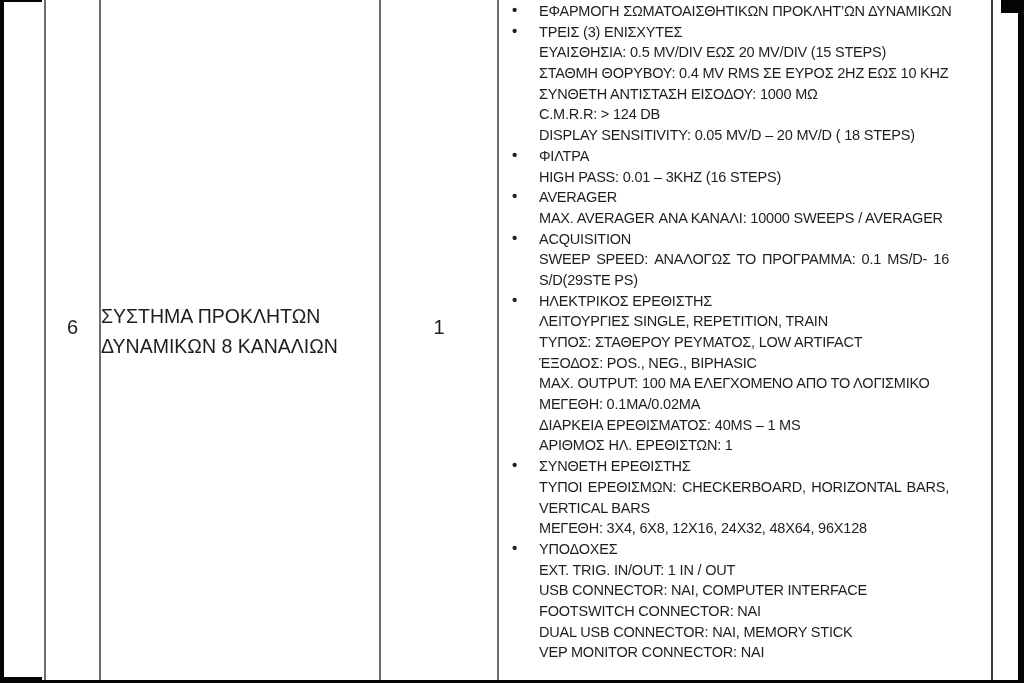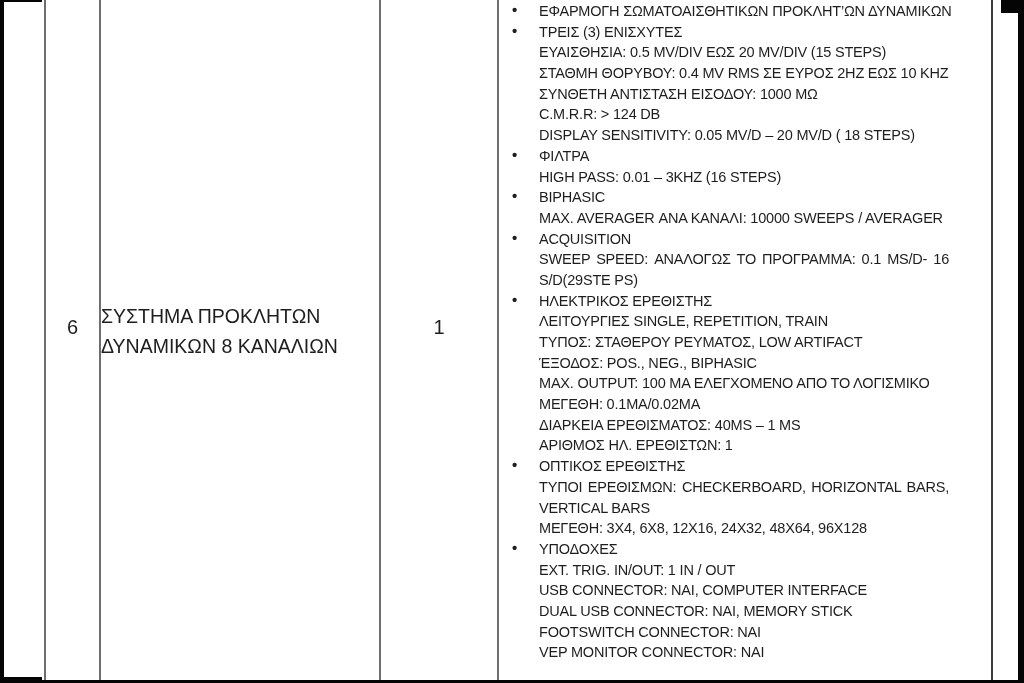--- a/index.html
+++ b/index.html
@@ -151,21 +151,21 @@
       <div class="spec-line header">
     <span class="bullet">•</span>
     <span class="spec-text">ΦΙΛΤΡΑ</span>
   </div>
       <div class="spec-line">
 
     <span class="spec-text">HIGH PASS: 0.01 – 3KHZ (16 STEPS)</span>
   </div>
       <div class="spec-line header">
     <span class="bullet">•</span>
-    <span class="spec-text">BIPHASIC</span>
+    <span class="spec-text">AVERAGER</span>
   </div>
       <div class="spec-line">
 
     <span class="spec-text">MAX. AVERAGER ΑΝΑ ΚΑΝΑΛΙ: 10000 SWEEPS / AVERAGER</span>
   </div>
       <div class="spec-line header">
     <span class="bullet">•</span>
     <span class="spec-text">ACQUISITION</span>
   </div>
       <div class="spec-line justify">
@@ -203,21 +203,21 @@
       <div class="spec-line">
 
     <span class="spec-text">ΔΙΑΡΚΕΙΑ ΕΡΕΘΙΣΜΑΤΟΣ: 40MS – 1 MS</span>
   </div>
       <div class="spec-line">
 
     <span class="spec-text">ΑΡΙΘΜΟΣ ΗΛ. ΕΡΕΘΙΣΤΩΝ: 1</span>
   </div>
       <div class="spec-line header">
     <span class="bullet">•</span>
-    <span class="spec-text">ΟΠΤΙΚΟΣ ΕΡΕΘΙΣΤΗΣ</span>
+    <span class="spec-text">ΣΥΝΘΕΤΗ ΕΡΕΘΙΣΤΗΣ</span>
   </div>
       <div class="spec-line justify">
 
     <span class="spec-text">ΤΥΠΟΙ ΕΡΕΘΙΣΜΩΝ: CHECKERBOARD, HORIZONTAL BARS,</span>
   </div>
       <div class="spec-line">
 
     <span class="spec-text">VERTICAL BARS</span>
   </div>
       <div class="spec-line">
@@ -231,25 +231,25 @@
       <div class="spec-line">
 
     <span class="spec-text">EXT. TRIG. IN/OUT: 1 IN / OUT</span>
   </div>
       <div class="spec-line">
 
     <span class="spec-text">USB CONNECTOR: NAI, COMPUTER INTERFACE</span>
   </div>
       <div class="spec-line">
 
+    <span class="spec-text">FOOTSWITCH CONNECTOR: NAI</span>
+  </div>
+      <div class="spec-line">
+
     <span class="spec-text">DUAL USB CONNECTOR: NAI, MEMORY STICK</span>
-  </div>
-      <div class="spec-line">
-
-    <span class="spec-text">FOOTSWITCH CONNECTOR: NAI</span>
   </div>
       <div class="spec-line">
 
     <span class="spec-text">VEP MONITOR CONNECTOR: NAI</span>
   </div>
     </div>
 
   <div class="edge left"></div>
   <div class="edge right"></div>
   <div class="edge top-left"></div>

